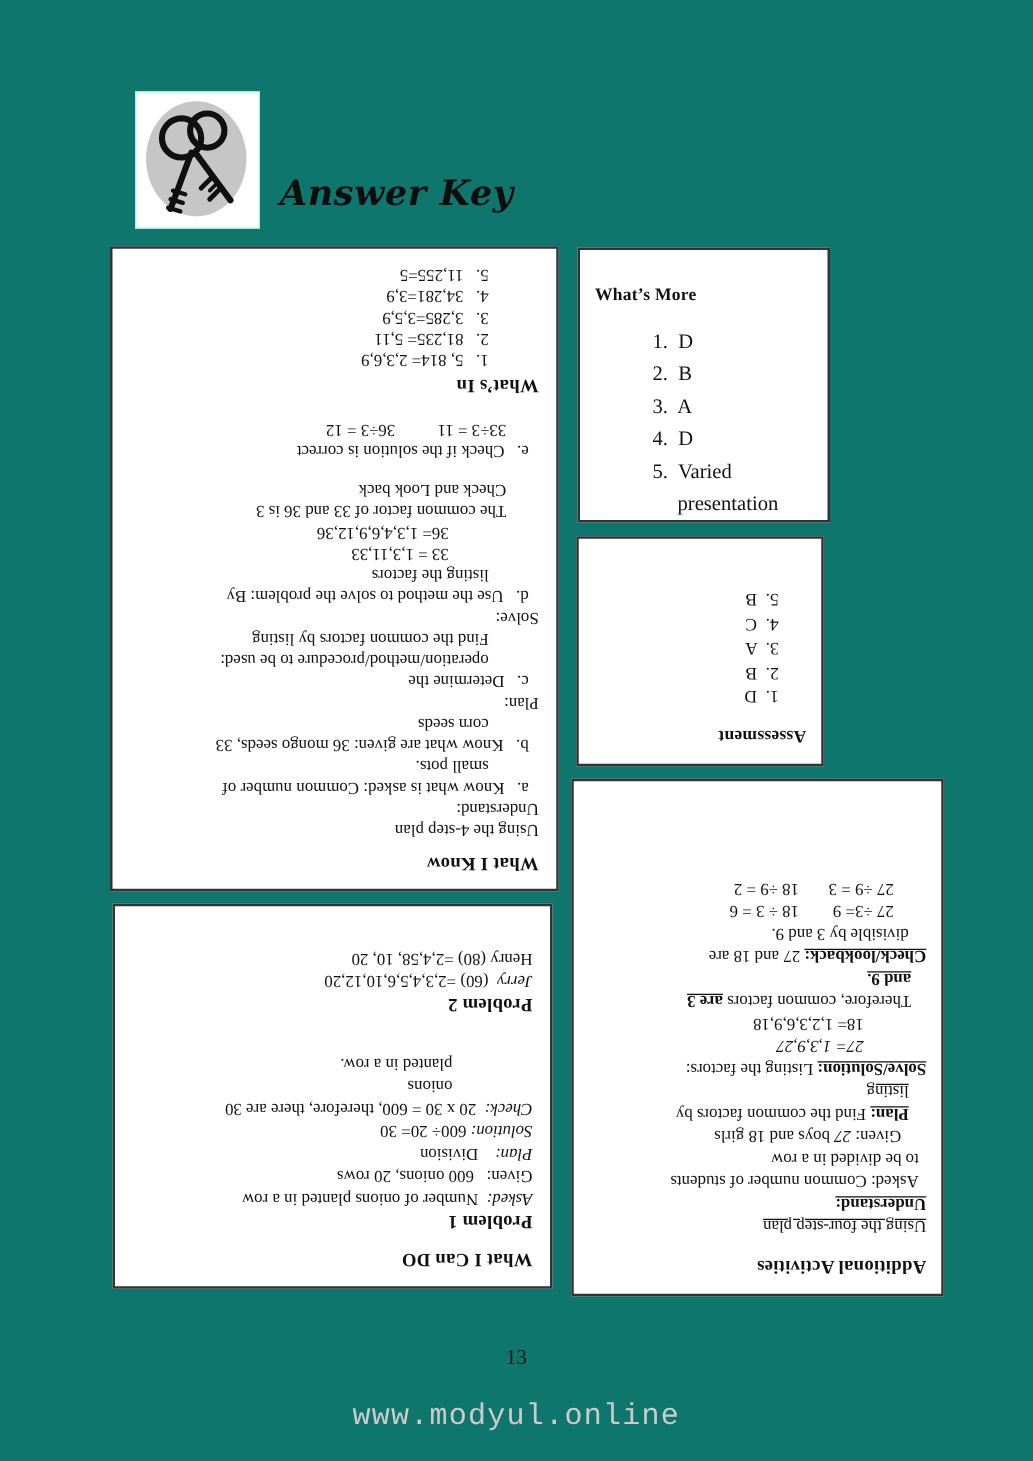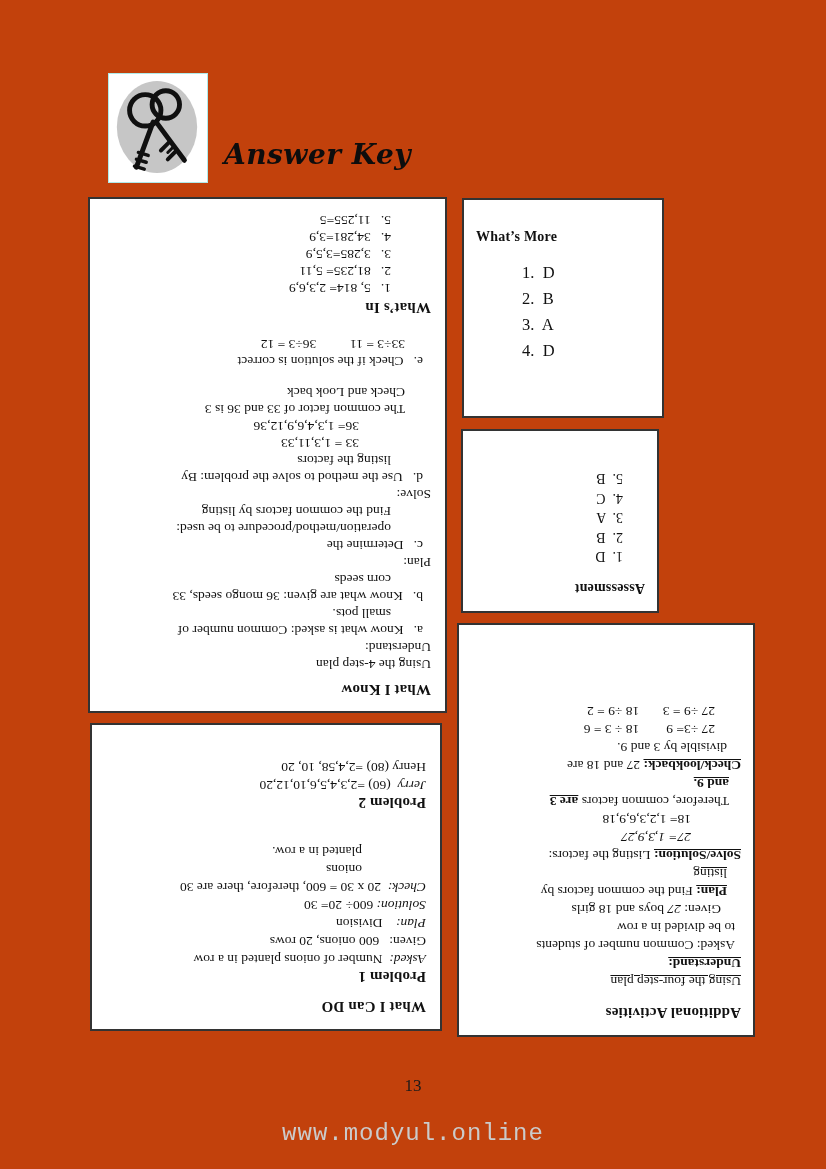--- a/index.html
+++ b/index.html
@@ -1,16 +1,16 @@
 <!DOCTYPE html>
 <html><head>
 <meta charset="utf-8">
 <style>
   html,body{margin:0;padding:0;background:#ffffff;}
-  .page{position:relative;width:826px;height:1169px;background:#c2410c;overflow:hidden;
+  .page{position:relative;width:826px;height:1169px;background:#0f766e;overflow:hidden;
         font-family:"Liberation Serif",serif;color:#111;}
   .icon-frame{position:absolute;left:108px;top:73px;width:98px;height:108px;
               border:1px solid #aeeaea;background:#fff;}
   .title{position:absolute;left:224px;top:138px;margin:0;
          font-family:"DejaVu Serif",serif;font-style:italic;font-weight:bold;
          font-size:28px;letter-spacing:0.5px;color:#0d0d0d;}
   .box{position:absolute;border:2px solid #333;background:#fff;box-sizing:border-box;overflow:hidden;}
   .box-content{position:absolute;left:0;top:0;right:0;bottom:0;padding:13px 14px;}
   .rot{transform:rotate(180deg);}
   .line{white-space:pre;font-size:13.5px;line-height:17px;}
@@ -91,20 +91,22 @@
       </div>
   </div>
 
   <div id="box-whats-more" class="box">
     <div class="box-content">
         <div class="line h"><span style="font-weight: bold;">What’s More</span></div>
         <div class="line" style="padding-left: 46px; margin-top: 10px;"><span>1.  D</span></div>
         <div class="line" style="padding-left: 46px;"><span>2.  B</span></div>
         <div class="line" style="padding-left: 46px;"><span>3.  A</span></div>
         <div class="line" style="padding-left: 46px;"><span>4.  D</span></div>
+        <div class="line" style="padding-left: 46px;"><span>5.  Varied</span></div>
+        <div class="line" style="padding-left: 66px;"><span>presentation</span></div>
       </div>
   </div>
 
   <div id="box-assessment" class="box">
     <div class="box-content rot">
         <div class="line h"><span style="font-weight: bold;">Assessment</span></div>
         <div class="line" style="padding-left: 22px; margin-top: 12px;"><span>1.  D</span></div>
         <div class="line" style="padding-left: 22px;"><span>2.  B</span></div>
         <div class="line" style="padding-left: 22px;"><span>3.  A</span></div>
         <div class="line" style="padding-left: 22px;"><span>4.  C</span></div>

